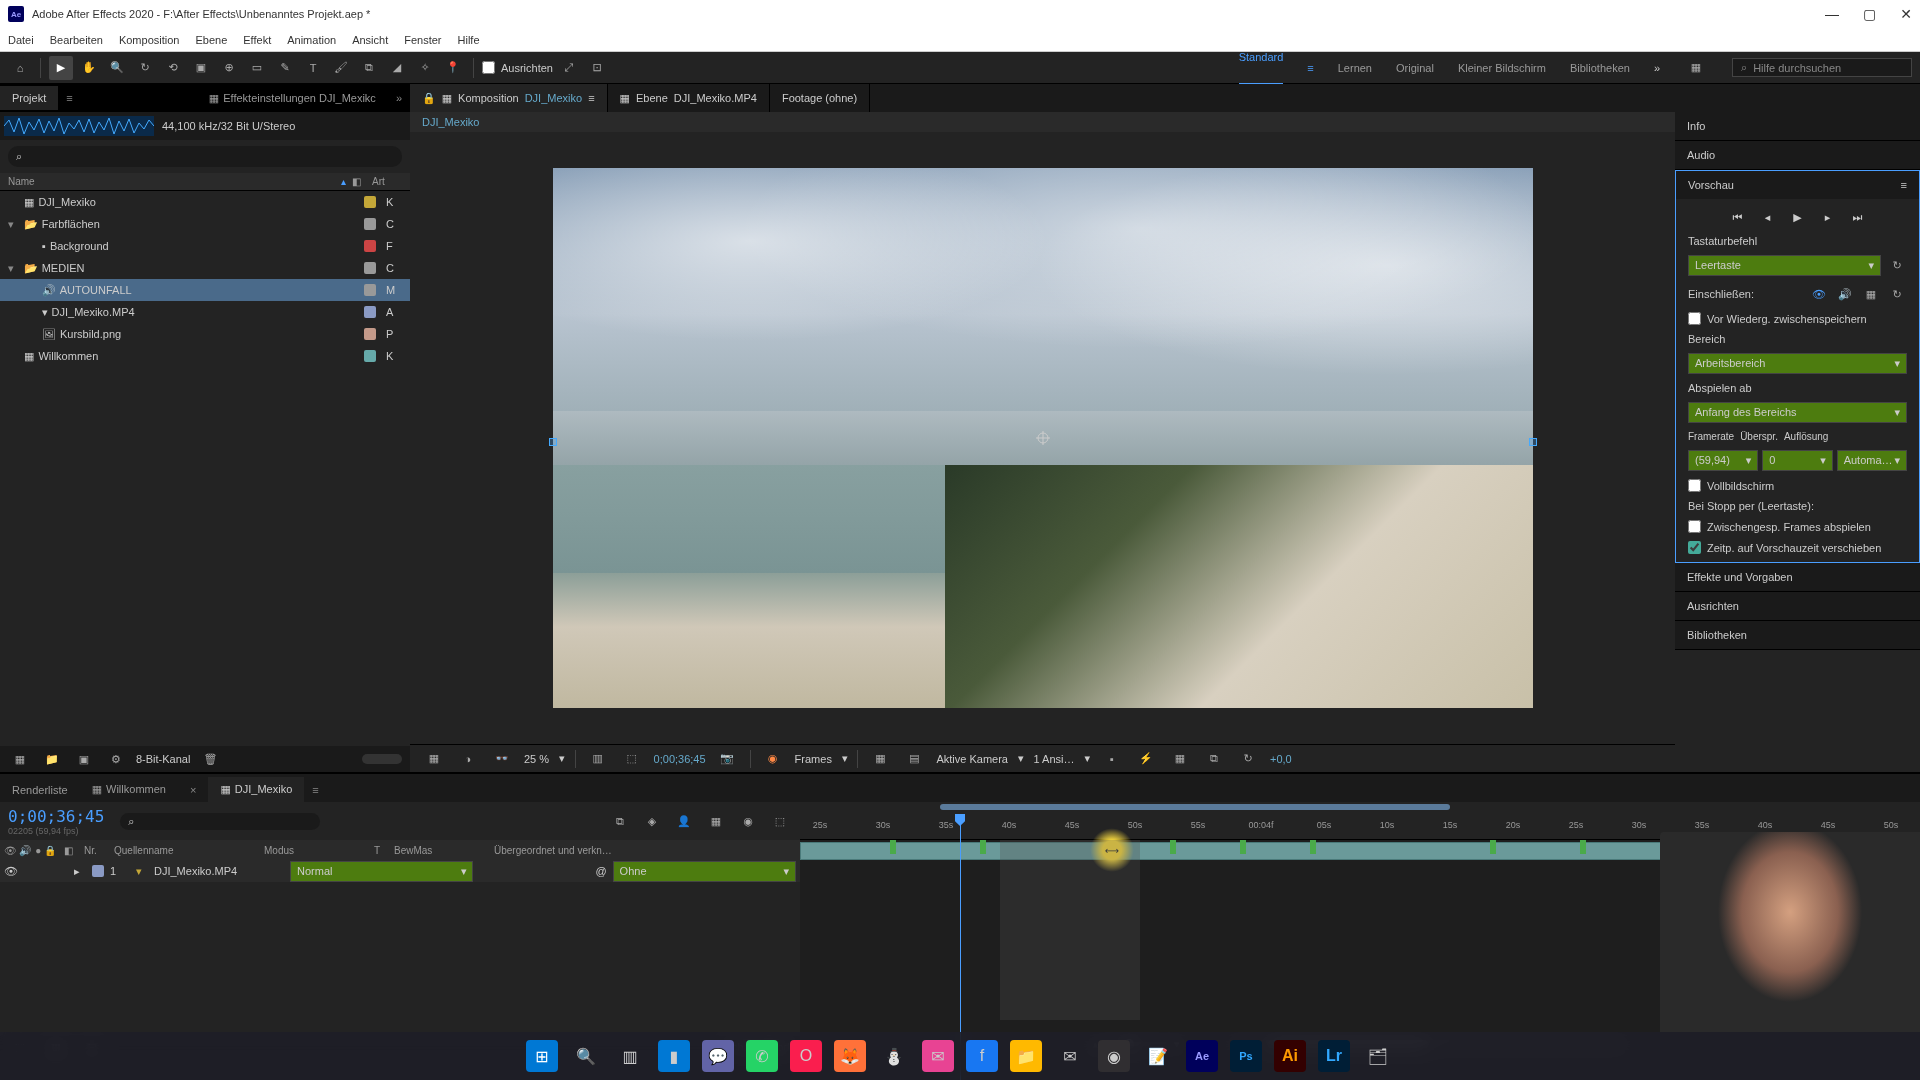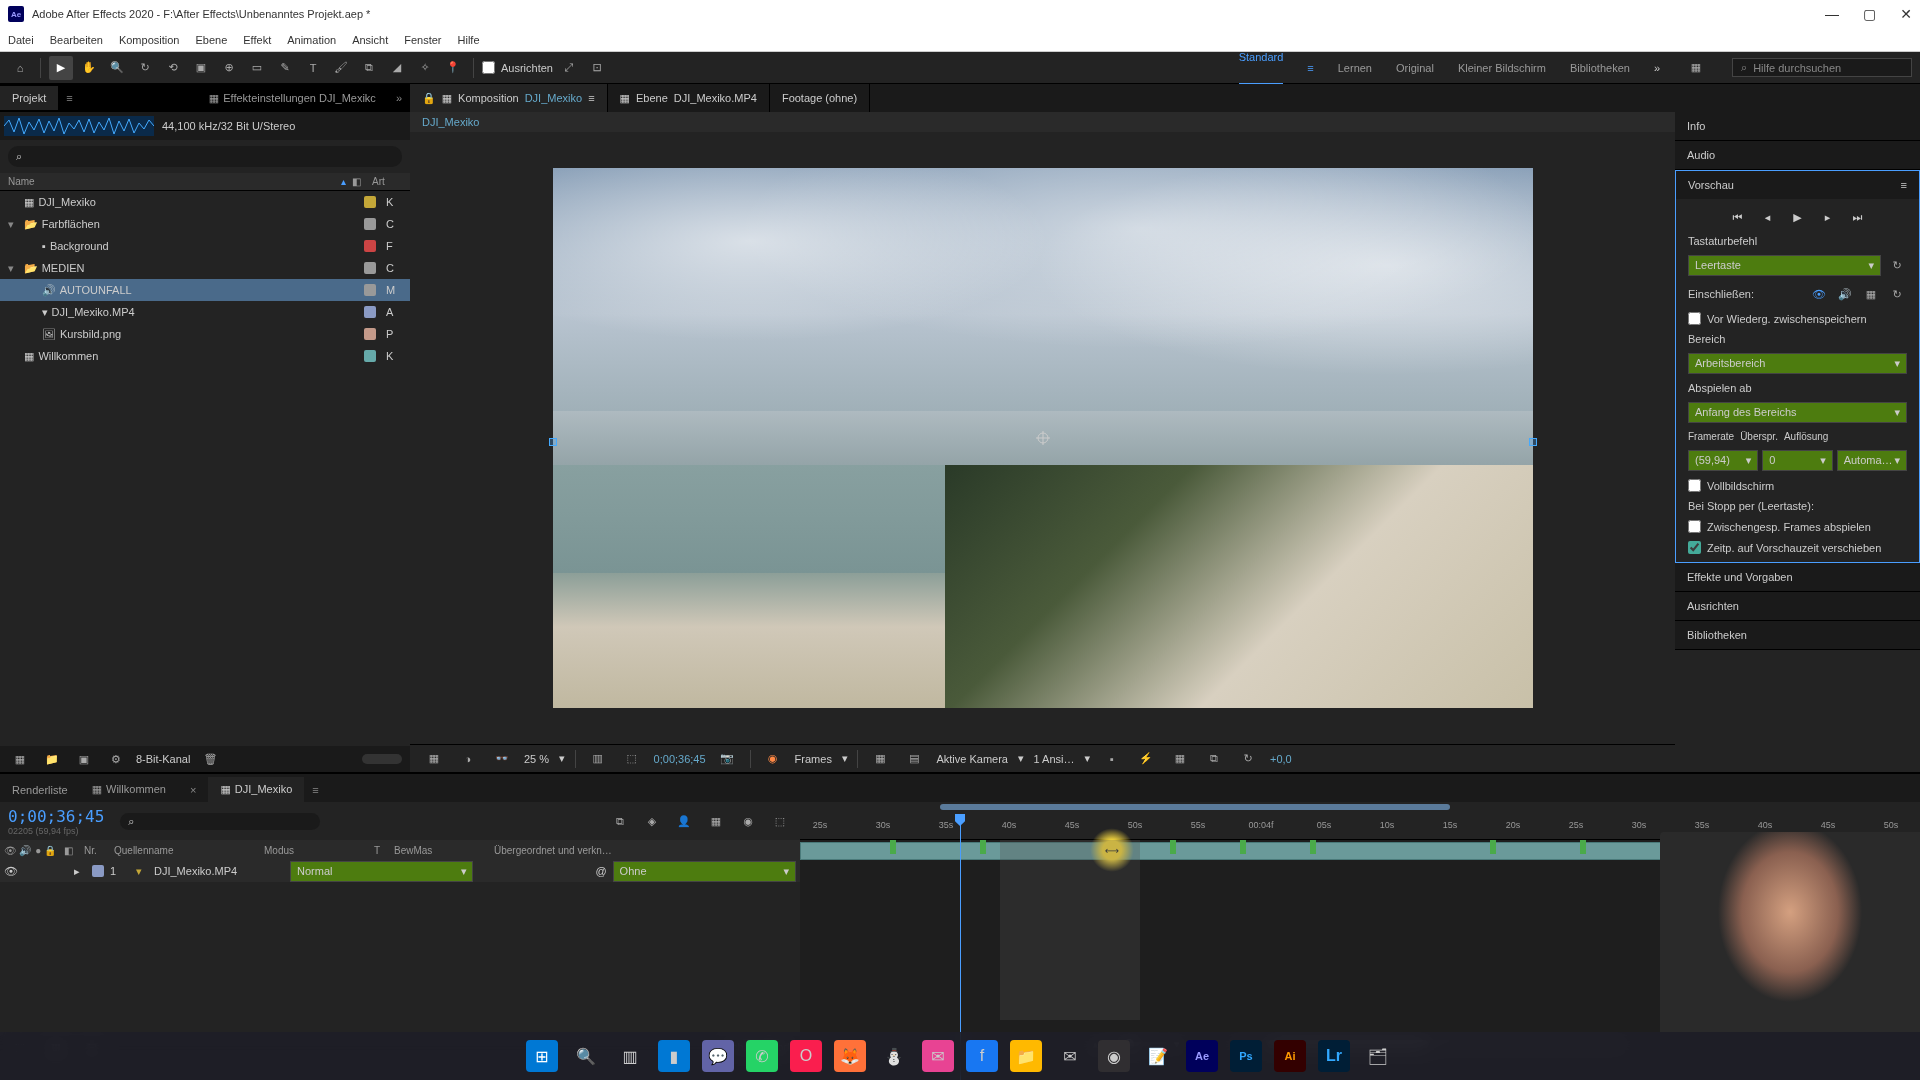--- a/index.html
+++ b/index.html
@@ -612,16 +612,16 @@
   <div class="task-icon" style="background:#ff7139">🦊</div>
   <div class="task-icon">⛄</div>
   <div class="task-icon" style="background:#e84393">✉</div>
   <div class="task-icon" style="background:#1877f2">f</div>
   <div class="task-icon" style="background:#ffb900">📁</div>
   <div class="task-icon">✉</div>
   <div class="task-icon" style="background:#302e31">◉</div>
   <div class="task-icon">📝</div>
   <div class="task-icon" style="background:#00005b;color:#9999ff;font-weight:bold;font-size:11px">Ae</div>
   <div class="task-icon" style="background:#001e36;color:#31a8ff;font-weight:bold;font-size:11px">Ps</div>
-  <div class="task-icon" style="background:#330000;color:#ff9a00;font-weight:bold;font-size:11px">Ai</div>
+  <div class="task-icon" style="background:#330000;color:#ff9a00;font-weight:bold;font-size:16px">Ai</div>
   <div class="task-icon" style="background:#001e36;color:#31a8ff;font-weight:bold;font-size:16px">Lr</div>
   <div class="task-icon">🗂</div>
 </div>
 
 </body></html>

